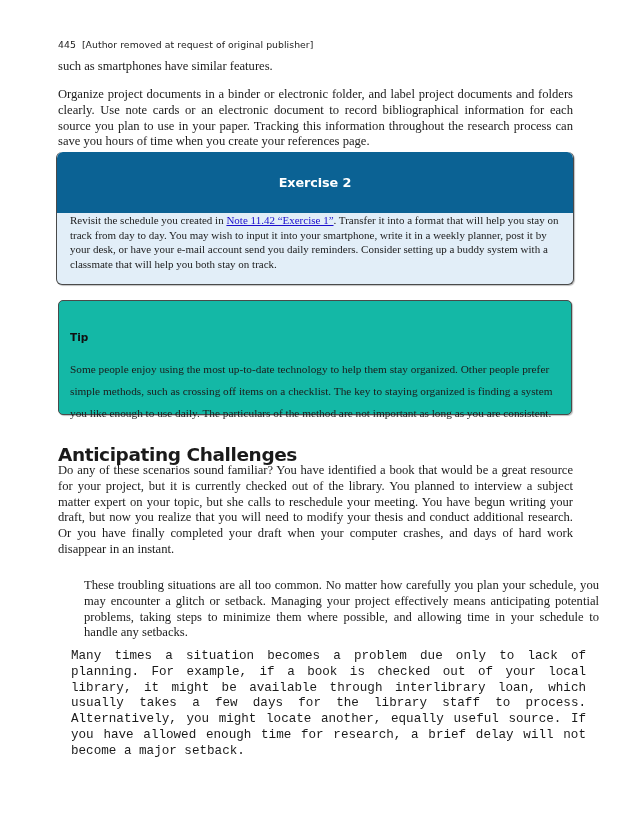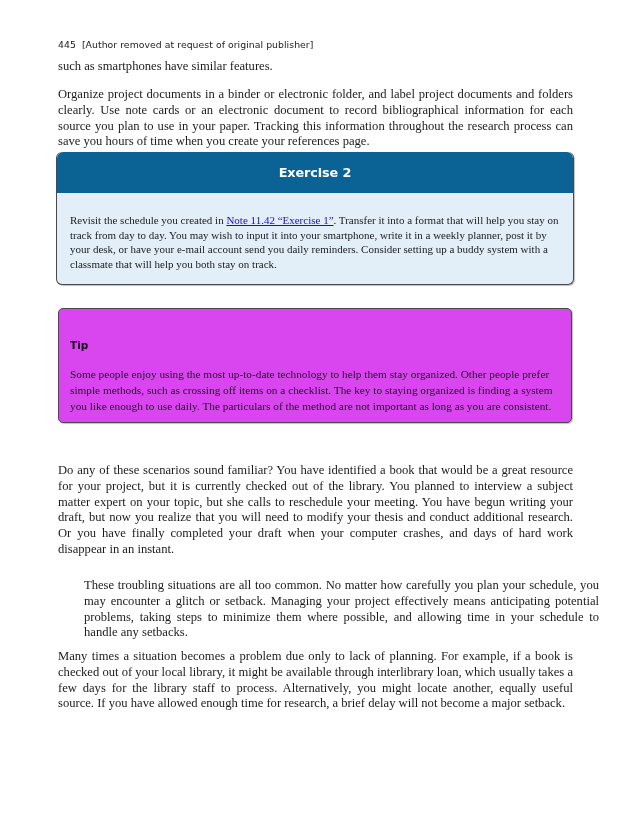--- a/index.html
+++ b/index.html
@@ -18,58 +18,58 @@
   .p-organize { position: absolute; left: 58px; top: 87px; width: 515px; }
 
   .exercise-box {
     position: absolute; left: 56px; top: 152px; width: 516px; height: 132px;
     border-radius: 6px; overflow: hidden;
     border: 1px solid #4a4a4a; border-top: none;
     box-shadow: 1px 1px 1px rgba(0,0,0,0.25);
     background: #e2eef8;
   }
   .exercise-header {
-    height: 41px; background: #0b6294;
+    height: 61px; background: #0b6294;
     display: flex; align-items: center; justify-content: center;
     border-radius: 6px 6px 0 0;
   }
   .exercise-title {
     font-family: "DejaVu Sans", sans-serif; font-weight: bold; font-size: 12.8px;
     color: #ffffff; letter-spacing: -0.1px;
   }
   .exercise-body {
     position: absolute; left: 13px; top: 61px; width: 492px;
     font-family: "Liberation Serif", serif; font-size: 11px; line-height: 14.5px;
     color: #1b1b1b;
   }
   .exercise-body a { color: #1a0dcc; text-decoration: underline; }
 
   .tip-box {
-    position: absolute; left: 58px; top: 308px; width: 512px; height: 113px;
+    position: absolute; left: 58px; top: 300px; width: 512px; height: 113px;
     border: 1px solid #4a4a4a; border-radius: 5px;
-    background: #d946ef;
+    background: #14b8a6;
     box-shadow: 1px 1px 1px rgba(0,0,0,0.25);
   }
   .tip-title {
     position: absolute; left: 11px; top: 30px;
     font-family: "DejaVu Sans", sans-serif; font-weight: bold; font-size: 10.5px; color: #111;
   }
   .tip-body {
     position: absolute; left: 11px; top: 57px; width: 492px;
-    font-family: "Liberation Serif", serif; font-size: 11.3px; line-height: 16px; color: #1b1b1b;
+    font-family: "Liberation Serif", serif; font-size: 11.3px; line-height: 22px; color: #1b1b1b;
   }
 
   .section-heading {
     position: absolute; left: 58px; top: 444px; margin: 0;
     font-family: "DejaVu Sans", sans-serif; font-weight: bold; font-size: 18.5px;
     color: #1a1a1a; letter-spacing: -0.4px;
   }
   .p1 { position: absolute; left: 58px; top: 463px; width: 515px; }
   .p2 { position: absolute; left: 58px; top: 578px; width: 515px; margin-left: 26px; }
-  .p3 { position: absolute; left: 58px; top: 649px; width: 515px; }
+  .p3 { position: absolute; left: 71px; top: 649px; width: 515px; font-family: Liberation Mono, monospace; }
   .p4 { position: absolute; left: 58px; top: 720px; width: 515px; }
   p { margin: 0; }
 </style>
 </head>
 <body>
 
 <div class="page">
 
   <div class="running-head">
     <span>445</span>&nbsp;
@@ -84,18 +84,19 @@
       <span class="exercise-title">Exercise 2</span>
     </div>
     <p class="exercise-body"><span>Revisit the schedule you created in </span><a href="#">Note 11.42 “Exercise 1”</a><span>. Transfer it into a format that will help you stay on track from day to day. You may wish to input it into your smartphone, write it in a weekly planner, post it by your desk, or have your e-mail account send you daily reminders. Consider setting up a buddy system with a classmate that will help you both stay on track.</span></p>
   </div>
 
   <div class="tip-box">
     <div class="tip-title">Tip</div>
     <p class="tip-body">Some people enjoy using the most up-to-date technology to help them stay organized. Other people prefer simple methods, such as crossing off items on a checklist. The key to staying organized is finding a system you like enough to use daily. The particulars of the method are not important as long as you are consistent.</p>
   </div>
 
+  <h2 class="section-heading">Anticipating Challenges</h2>
 
   <p class="body-text p1">Do any of these scenarios sound familiar? You have identified a book that would be a great resource for your project, but it is currently checked out of the library. You planned to interview a subject matter expert on your topic, but she calls to reschedule your meeting. You have begun writing your draft, but now you realize that you will need to modify your thesis and conduct additional research. Or you have finally completed your draft when your computer crashes, and days of hard work disappear in an instant.</p>
   <p class="body-text p2">These troubling situations are all too common. No matter how carefully you plan your schedule, you may encounter a glitch or setback. Managing your project effectively means anticipating potential problems, taking steps to minimize them where possible, and allowing time in your schedule to handle any setbacks.</p>
   <p class="body-text p3">Many times a situation becomes a problem due only to lack of planning. For example, if a book is checked out of your local library, it might be available through interlibrary loan, which usually takes a few days for the library staff to process. Alternatively, you might locate another, equally useful source. If you have allowed enough time for research, a brief delay will not become a major setback.</p>
 
 </div>
 
 </body></html>

